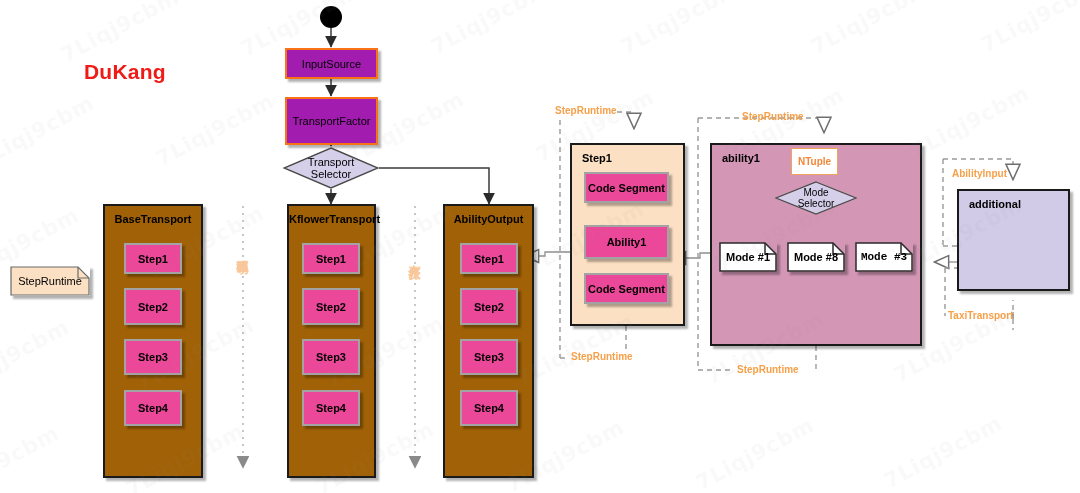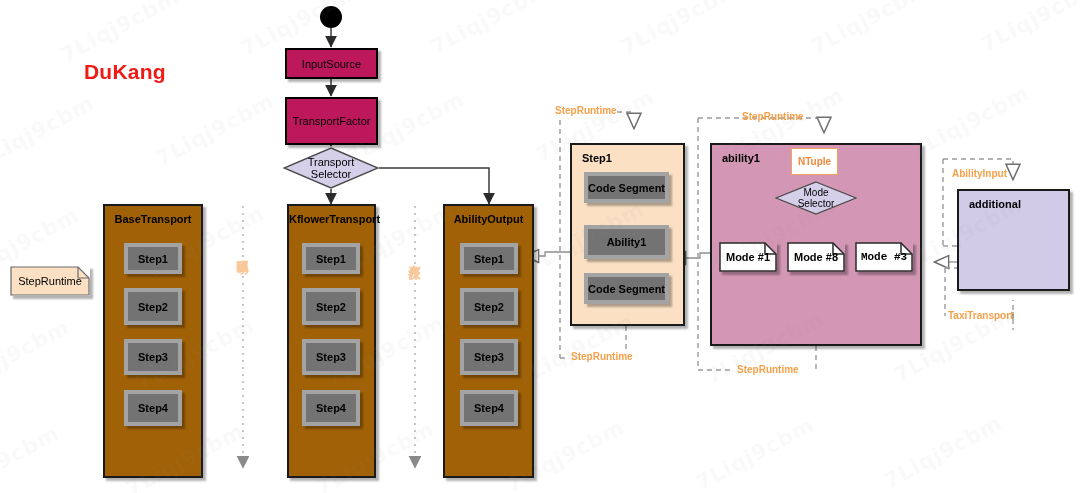--- a/index.html
+++ b/index.html
@@ -40,29 +40,29 @@
   }
   .container > .ctitle{
     position:absolute;left:10px;top:7px;
     font-size:11px;font-weight:bold;color:#000;
   }
   .blue{background:#a16207;text-decoration:underline;}
   .orange-c{background:#fbe0c3;}
   .pink-c{background:#d396b5;}
   .purple-c{background:#d2cbe8;}
   .whitebox{
-    background:#737373;
-    border:4px solid #a3a3a3;
+    background:#ec4899;
+    border:2px solid #a3a3a3;
     display:flex;align-items:center;justify-content:center;
     font-size:11px;font-weight:bold;color:#000;
     text-align:center;
   }
   .procbox{
-    background:#be185d;
-    border:2px solid #000000;
+    background:#a21caf;
+    border:2px solid #f97316;
     display:flex;align-items:center;justify-content:center;
     font-size:11px;color:#000;
   }
   
   .diamond{
     display:flex;align-items:center;justify-content:center;
     text-align:center;font-size:11px;line-height:1.1;color:#000;
   }
   .diamond svg{position:absolute;left:0;top:0;}
   .diamond span{position:relative;z-index:2;}

